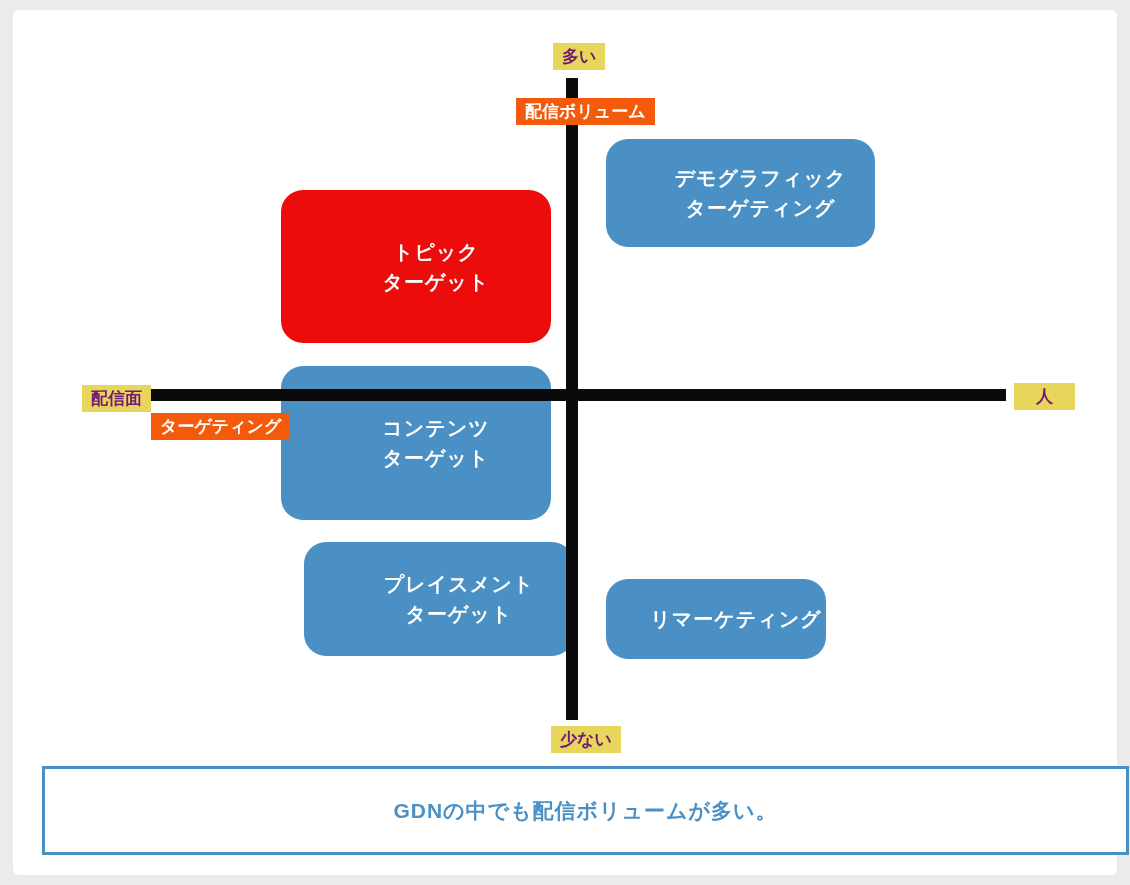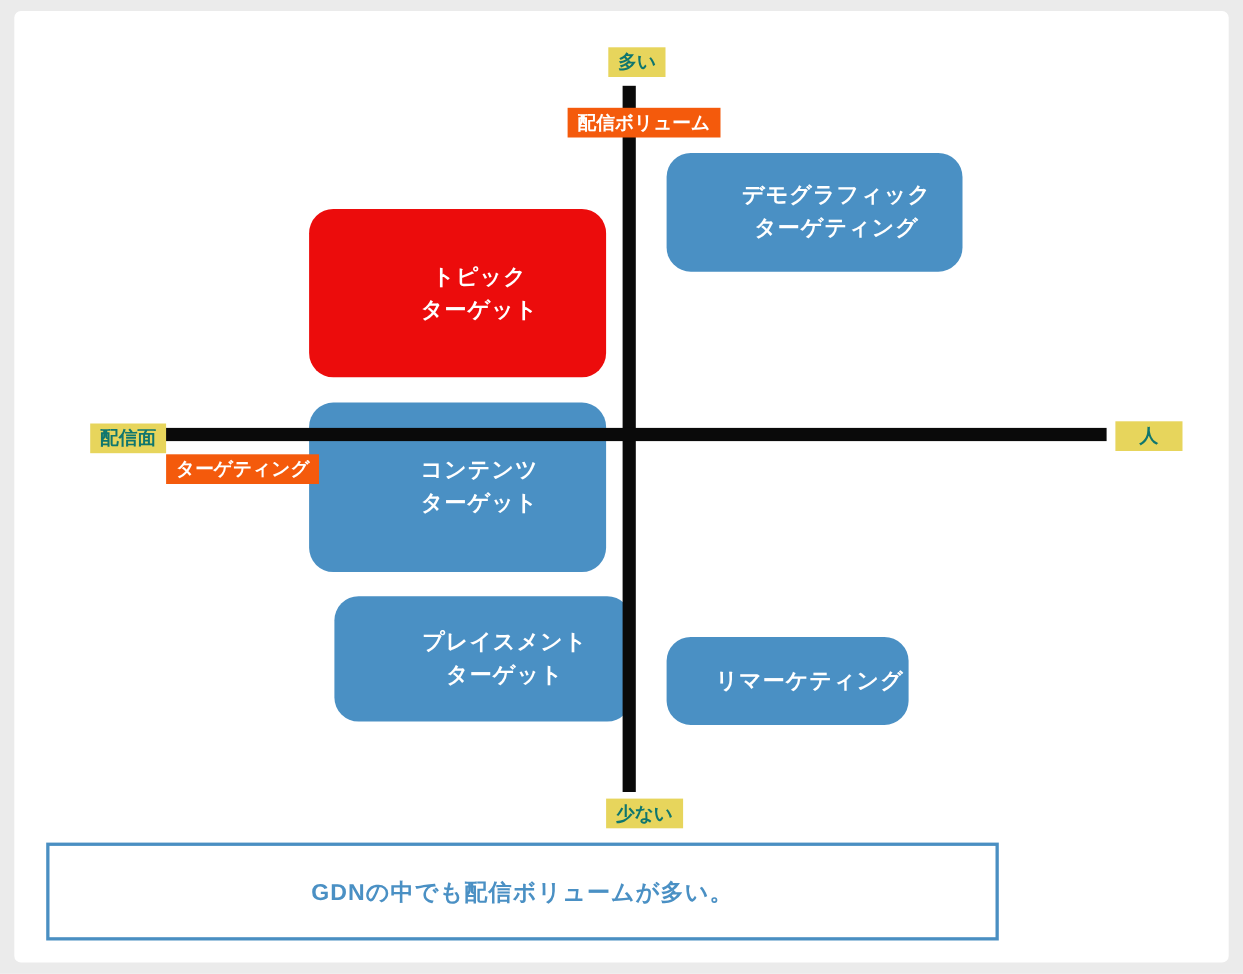--- a/index.html
+++ b/index.html
@@ -28,21 +28,21 @@
   .axis-horizontal { left: 137px; top: 379px; width: 856px; height: 12px; }
 
   
   .badge {
     position: absolute; z-index: 3;
     font-weight: bold; font-size: 17px;
     line-height: 1;
     padding: 5px 9px;
     white-space: nowrap;
   }
-  .badge-yellow { background: #e7d55c; color: #0f766e; }
+  .badge-yellow { background: #e7d55c; color: #701a75; }
   .badge-orange { background: #f45a0c; color: #ffffff; }
   .badge-top    { left: 540px;  top: 33px; }
   .badge-vaxis  { left: 503px;  top: 88px; }
   .badge-left   { left: 69px;   top: 375px; }
   .badge-haxis  { left: 138px;  top: 403px; }
   .badge-right  { left: 1001px; top: 373px; width: 61px; text-align: center; }
   .badge-bottom { left: 538px;  top: 716px; }
 
   
   .qbox {
@@ -63,21 +63,21 @@
   .qbox-interest    { left: 593px; top: 263px; width: 269px; height: 198px; }
   .qbox-content     { left: 268px; top: 356px; width: 270px; height: 154px; }
   .qbox-placement   { left: 268px; top: 532px; width: 270px; height: 114px; margin-left: 23px; }
   .qbox-similar     { left: 593px; top: 484px; width: 269px; height: 75px;  }
   .qbox-remarketing { left: 593px; top: 569px; width: 220px; height: 80px;  }
 
   
   .note-box {
     position: absolute; z-index: 1;
     left: 29px; top: 756px;
-    width: 866px; height: 89px;
+    width: 1087px; height: 89px;
     background: #ffffff;
     border: 3px solid #4a8fc2;
     display: flex; align-items: center; justify-content: center;
   }
   .note-text {
     color: #4a90c4; font-weight: bold; font-size: 21px;
     letter-spacing: 1px;
   }
 </style>
 </head>

